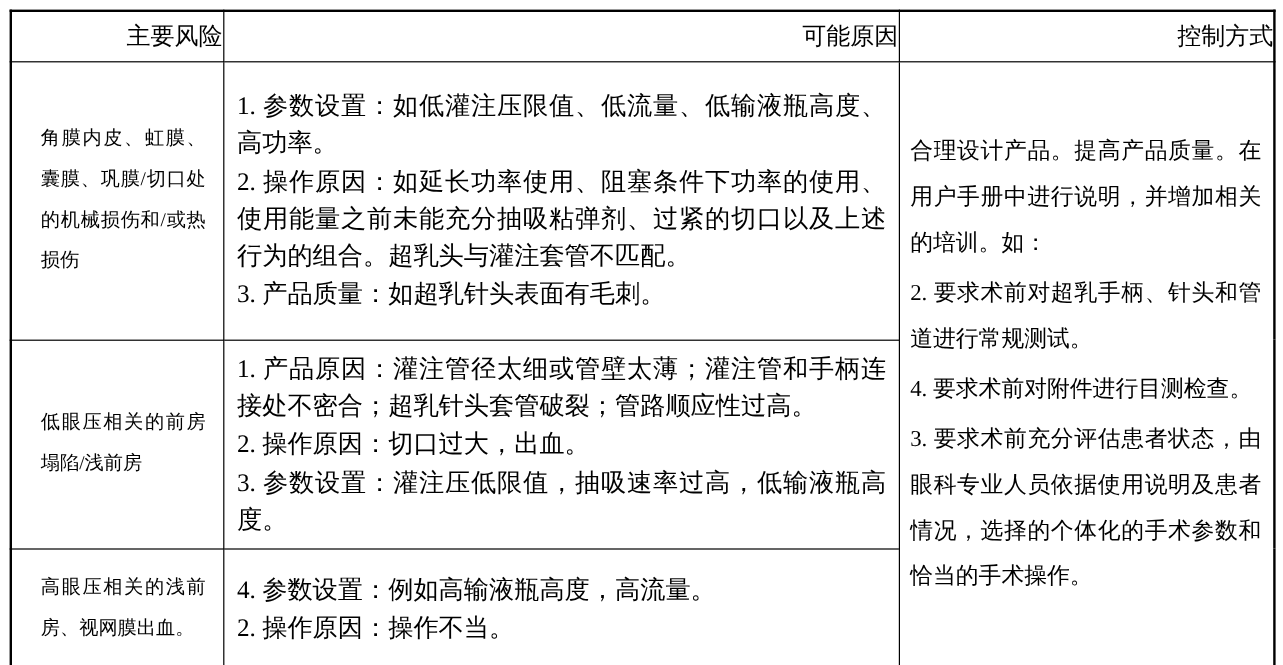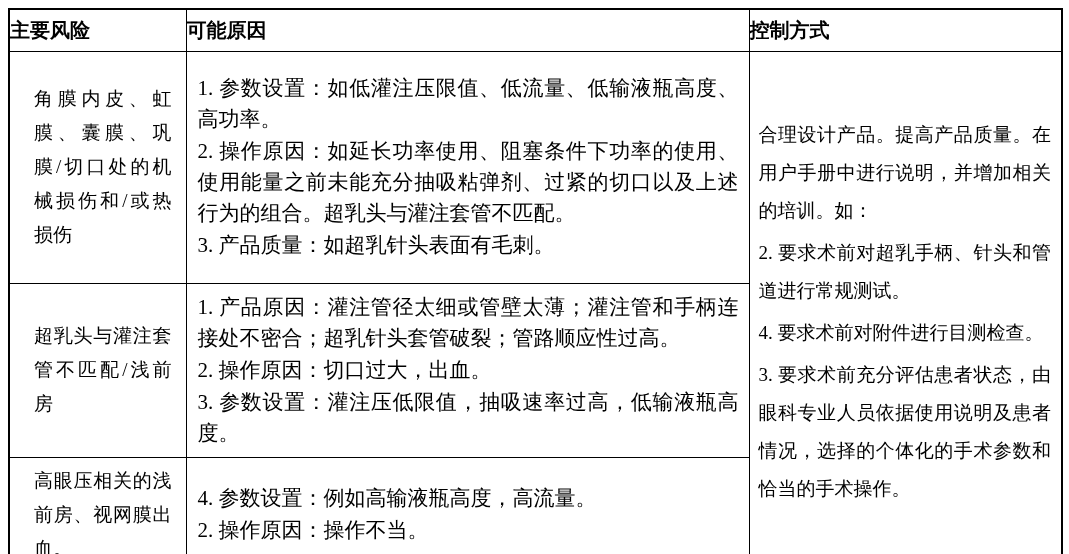--- a/index.html
+++ b/index.html
@@ -17,28 +17,28 @@
     border-collapse: collapse;
     table-layout: fixed;
     border: 2px solid #000000;
   }
   .risk-table th, .risk-table td {
     border: 1.5px solid #000000;
     vertical-align: middle;
   }
   .risk-table th {
     font-family: "Liberation Sans", "DejaVu Sans", sans-serif;
-    font-weight: bold;
+    font-weight: normal;
     font-size: 20px;
-    text-align: left;
+    text-align: right;
     height: 42px;
   }
   td.risk-cell {
     padding: 6px 14px 6px 24px;
-    font-size: 19px;
+    font-size: 16px;
     line-height: 34px;
     text-align: justify;
   }
   td.cause-cell {
     padding: 8px 10px 8px 11px;
     font-size: 21px;
     line-height: 31px;
     text-align: justify;
   }
   td.control-cell {
@@ -74,21 +74,21 @@
       <p>3. 产品质量：如超乳针头表面有毛刺。</p>
     </td>
     <td class="control-cell" rowspan="3">
       <p>合理设计产品。提高产品质量。在用户手册中进行说明，并增加相关的培训。如：</p>
       <p>2. 要求术前对超乳手柄、针头和管道进行常规测试。</p>
       <p>4. 要求术前对附件进行目测检查。</p>
       <p>3. 要求术前充分评估患者状态，由眼科专业人员依据使用说明及患者情况，选择的个体化的手术参数和恰当的手术操作。</p>
     </td>
   </tr>
   <tr style="height:163px">
-    <td class="risk-cell">超乳头与灌注套管不匹配/浅前房</td>
+    <td class="risk-cell">低眼压相关的前房塌陷/浅前房</td>
     <td class="cause-cell">
       <p>1. 产品原因：灌注管径太细或管壁太薄；灌注管和手柄连接处不密合；超乳针头套管破裂；管路顺应性过高。</p>
       <p>2. 操作原因：切口过大，出血。</p>
       <p>3. 参数设置：灌注压低限值，抽吸速率过高，低输液瓶高度。</p>
     </td>
   </tr>
   <tr style="height:101px">
     <td class="risk-cell">高眼压相关的浅前房、视网膜出血。</td>
     <td class="cause-cell">
       <p>4. 参数设置：例如高输液瓶高度，高流量。</p>

